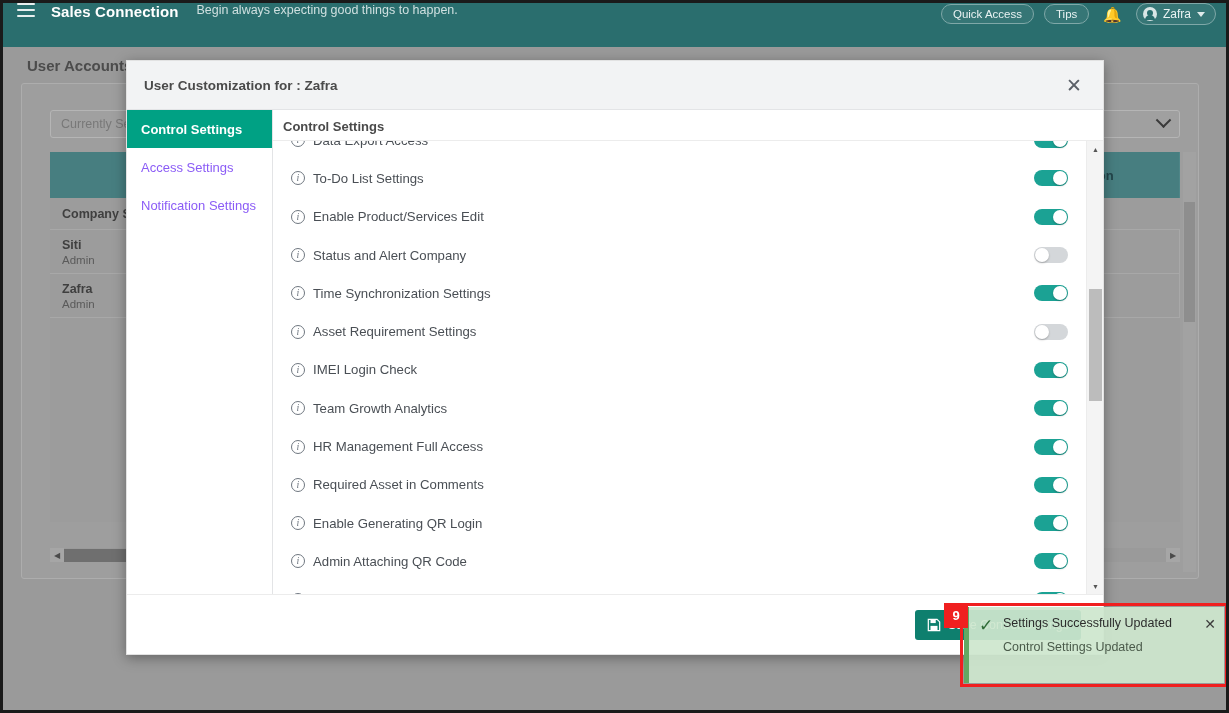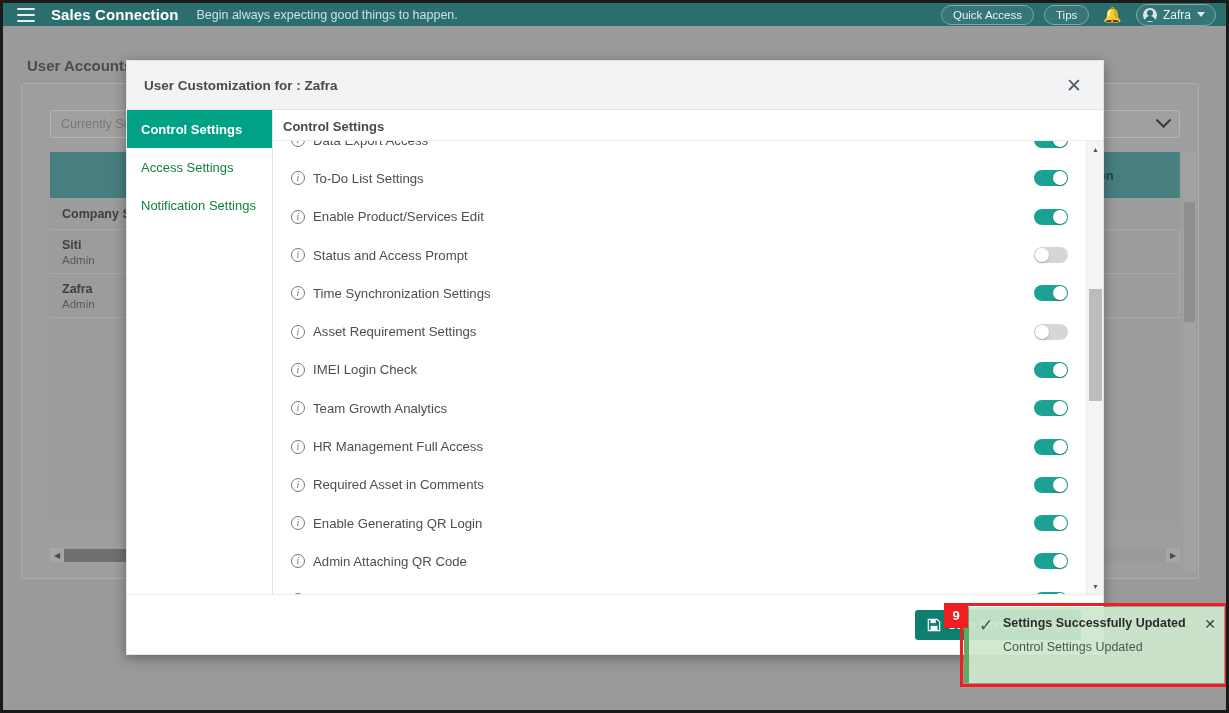--- a/index.html
+++ b/index.html
@@ -22,24 +22,24 @@
     inset: 0;
     border: 3px solid #1a1a1a;
     background: #9a9a9a;
     overflow: hidden;
   }
 
   
   .appbar {
     position: absolute;
     top: 0; left: 0; right: 0;
-    height: 23px;
+    height: 44px;
     background: #2a6e6e;
     display: flex;
-    align-items: center;
+    align-items: flex-start;
     padding: 0 10px 0 14px;
     z-index: 5;
   }
   .hamburger {
     width: 18px; height: 14px;
     display: flex; flex-direction: column; justify-content: space-between;
     cursor: pointer;
     margin-right: 16px;
   }
   .hamburger span {
@@ -264,21 +264,21 @@
     flex: none;
     border-right: 1px solid #e3e4e6;
     padding-top: 0;
     background: #ffffff;
   }
   .tab-item {
     height: 38px;
     display: flex; align-items: center;
     padding: 0 0 0 14px;
     font-size: 13px;
-    color: #15803d;
+    color: #8b5cf6;
     cursor: pointer;
   }
   .tab-item.active {
     background: #00a184;
     color: #ffffff;
     font-weight: bold;
   }
 
   
   .settings-pane {
@@ -441,21 +441,21 @@
     flex: none;
     width: 22px;
     color: #2f6b36;
     font-size: 17px;
     line-height: 1;
     padding-top: 1px;
   }
   .toast-body { flex: 1; min-width: 0; padding-left: 2px; }
   .toast-title {
     font-size: 12.5px;
-    font-weight: bold;
+    font-weight: normal;
     color: #2c2c2c;
     line-height: 1.22;
   }
   .toast-sub {
     font-size: 12.5px;
     color: #4a5a4a;
     margin-top: 9px;
     white-space: nowrap;
   }
   .toast-close {
@@ -573,21 +573,21 @@
                 </div>
                 <div class="setting-row">
                   <span class="info-icon">i</span>
                   <span class="setting-label">Enable Product/Services Edit</span>
                   <span class="toggle on">
                     <span class="knob"></span>
                   </span>
                 </div>
                 <div class="setting-row">
                   <span class="info-icon">i</span>
-                  <span class="setting-label">Status and Access Prompt</span>
+                  <span class="setting-label">Status and Alert Company</span>
                   <span class="toggle">
                     <span class="knob"></span>
                   </span>
                 </div>
                 <div class="setting-row">
                   <span class="info-icon">i</span>
                   <span class="setting-label">Time Synchronization Settings</span>
                   <span class="toggle on">
                     <span class="knob"></span>
                   </span>

